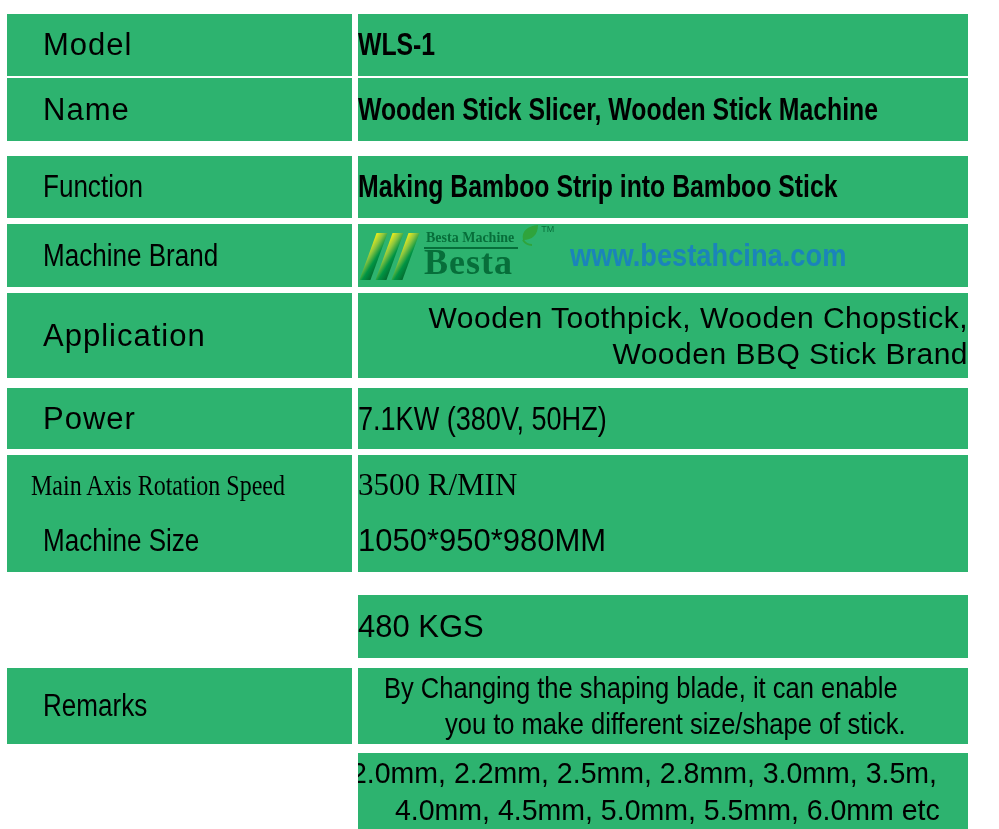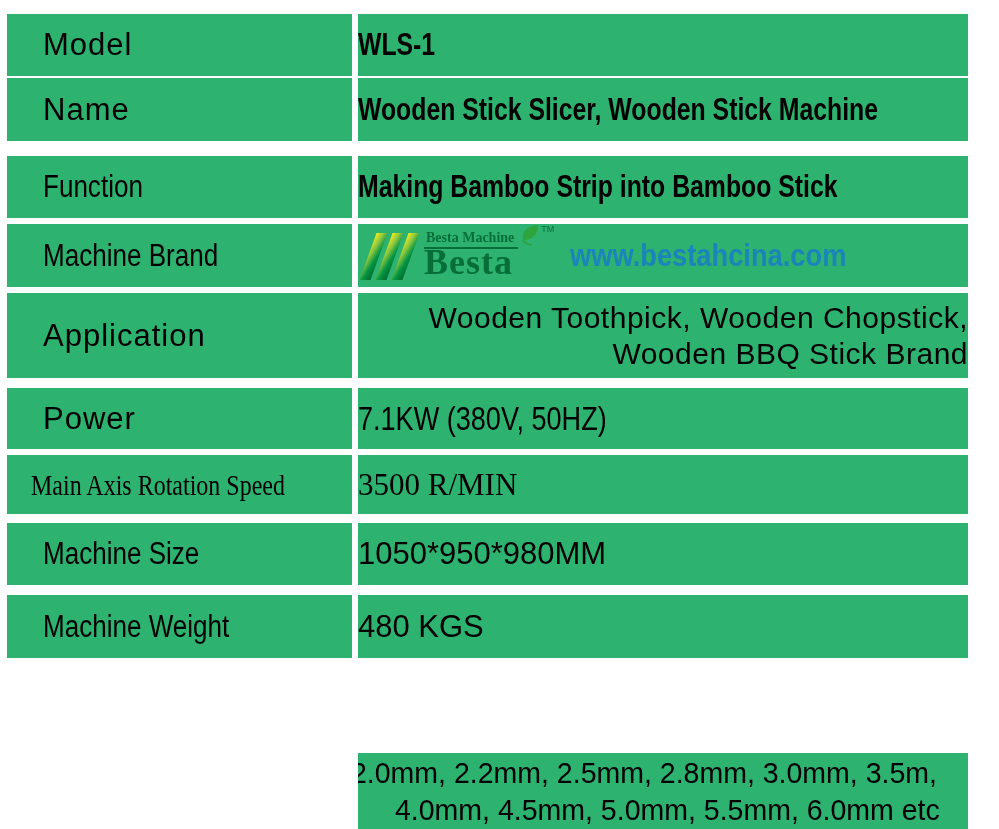--- a/index.html
+++ b/index.html
@@ -21,21 +21,21 @@
   .cell.multiline{flex-direction:column;justify-content:center;align-items:flex-end;}
 
   
   .r1{top:14px;height:62px;}
   .r2{top:78px;height:63px;}
   .r3{top:156px;height:62px;}
   .r4{top:224px;height:63px;}
   .r5{top:293px;height:85px;}
   .r6{top:388px;height:61px;}
   .r7{top:455px;height:59px;font-family:Liberation Serif, serif;}
-  .r8{top:523px;height:62px;border-radius:6px;}
+  .r8{top:510px;height:62px;border-radius:6px;}
   .r9{top:595px;height:63px;}
   .r10{top:668px;height:76px;}
   .r11{top:753px;height:76px;}
 
   
   .lbl{font-size:31px;letter-spacing:1px;white-space:nowrap;}
   .lbl-cond{display:inline-block;font-size:31px;transform:scaleX(.84);
             transform-origin:0 50%;white-space:nowrap;}
   .r7 .cell.left{padding-left:24px;}
   .r11 .cell.left{padding-left:26px;}
@@ -167,28 +167,34 @@
   <div class="row r8">
     <div class="cell left">
       <span class="lbl-cond">Machine Size</span>
     </div>
     <div class="cell right">
       <span class="val">1050*950*980MM</span>
     </div>
   </div>
 
   <div class="row r9">
-    <div class="cell left">
-      <span class="lbl-cond">Machine Weight</span>
-    </div>
     <div class="cell right">
       <span class="val">480 KGS</span>
     </div>
   </div>
 
+  <div class="row r10">
+    <div class="cell left">
+      <span class="lbl-cond">Remarks</span>
+    </div>
+    <div class="cell right multiline">
+      <span class="line">By Changing the shaping blade, it can enable</span>
+      <span class="line">you to make different size/shape of stick.</span>
+    </div>
+  </div>
 
   <div class="row r11">
     <div class="cell right multiline">
       <span class="line">2.0mm, 2.2mm, 2.5mm, 2.8mm, 3.0mm, 3.5m,</span>
       <span class="line">4.0mm, 4.5mm, 5.0mm, 5.5mm, 6.0mm etc</span>
     </div>
   </div>
 
 </div>
 

